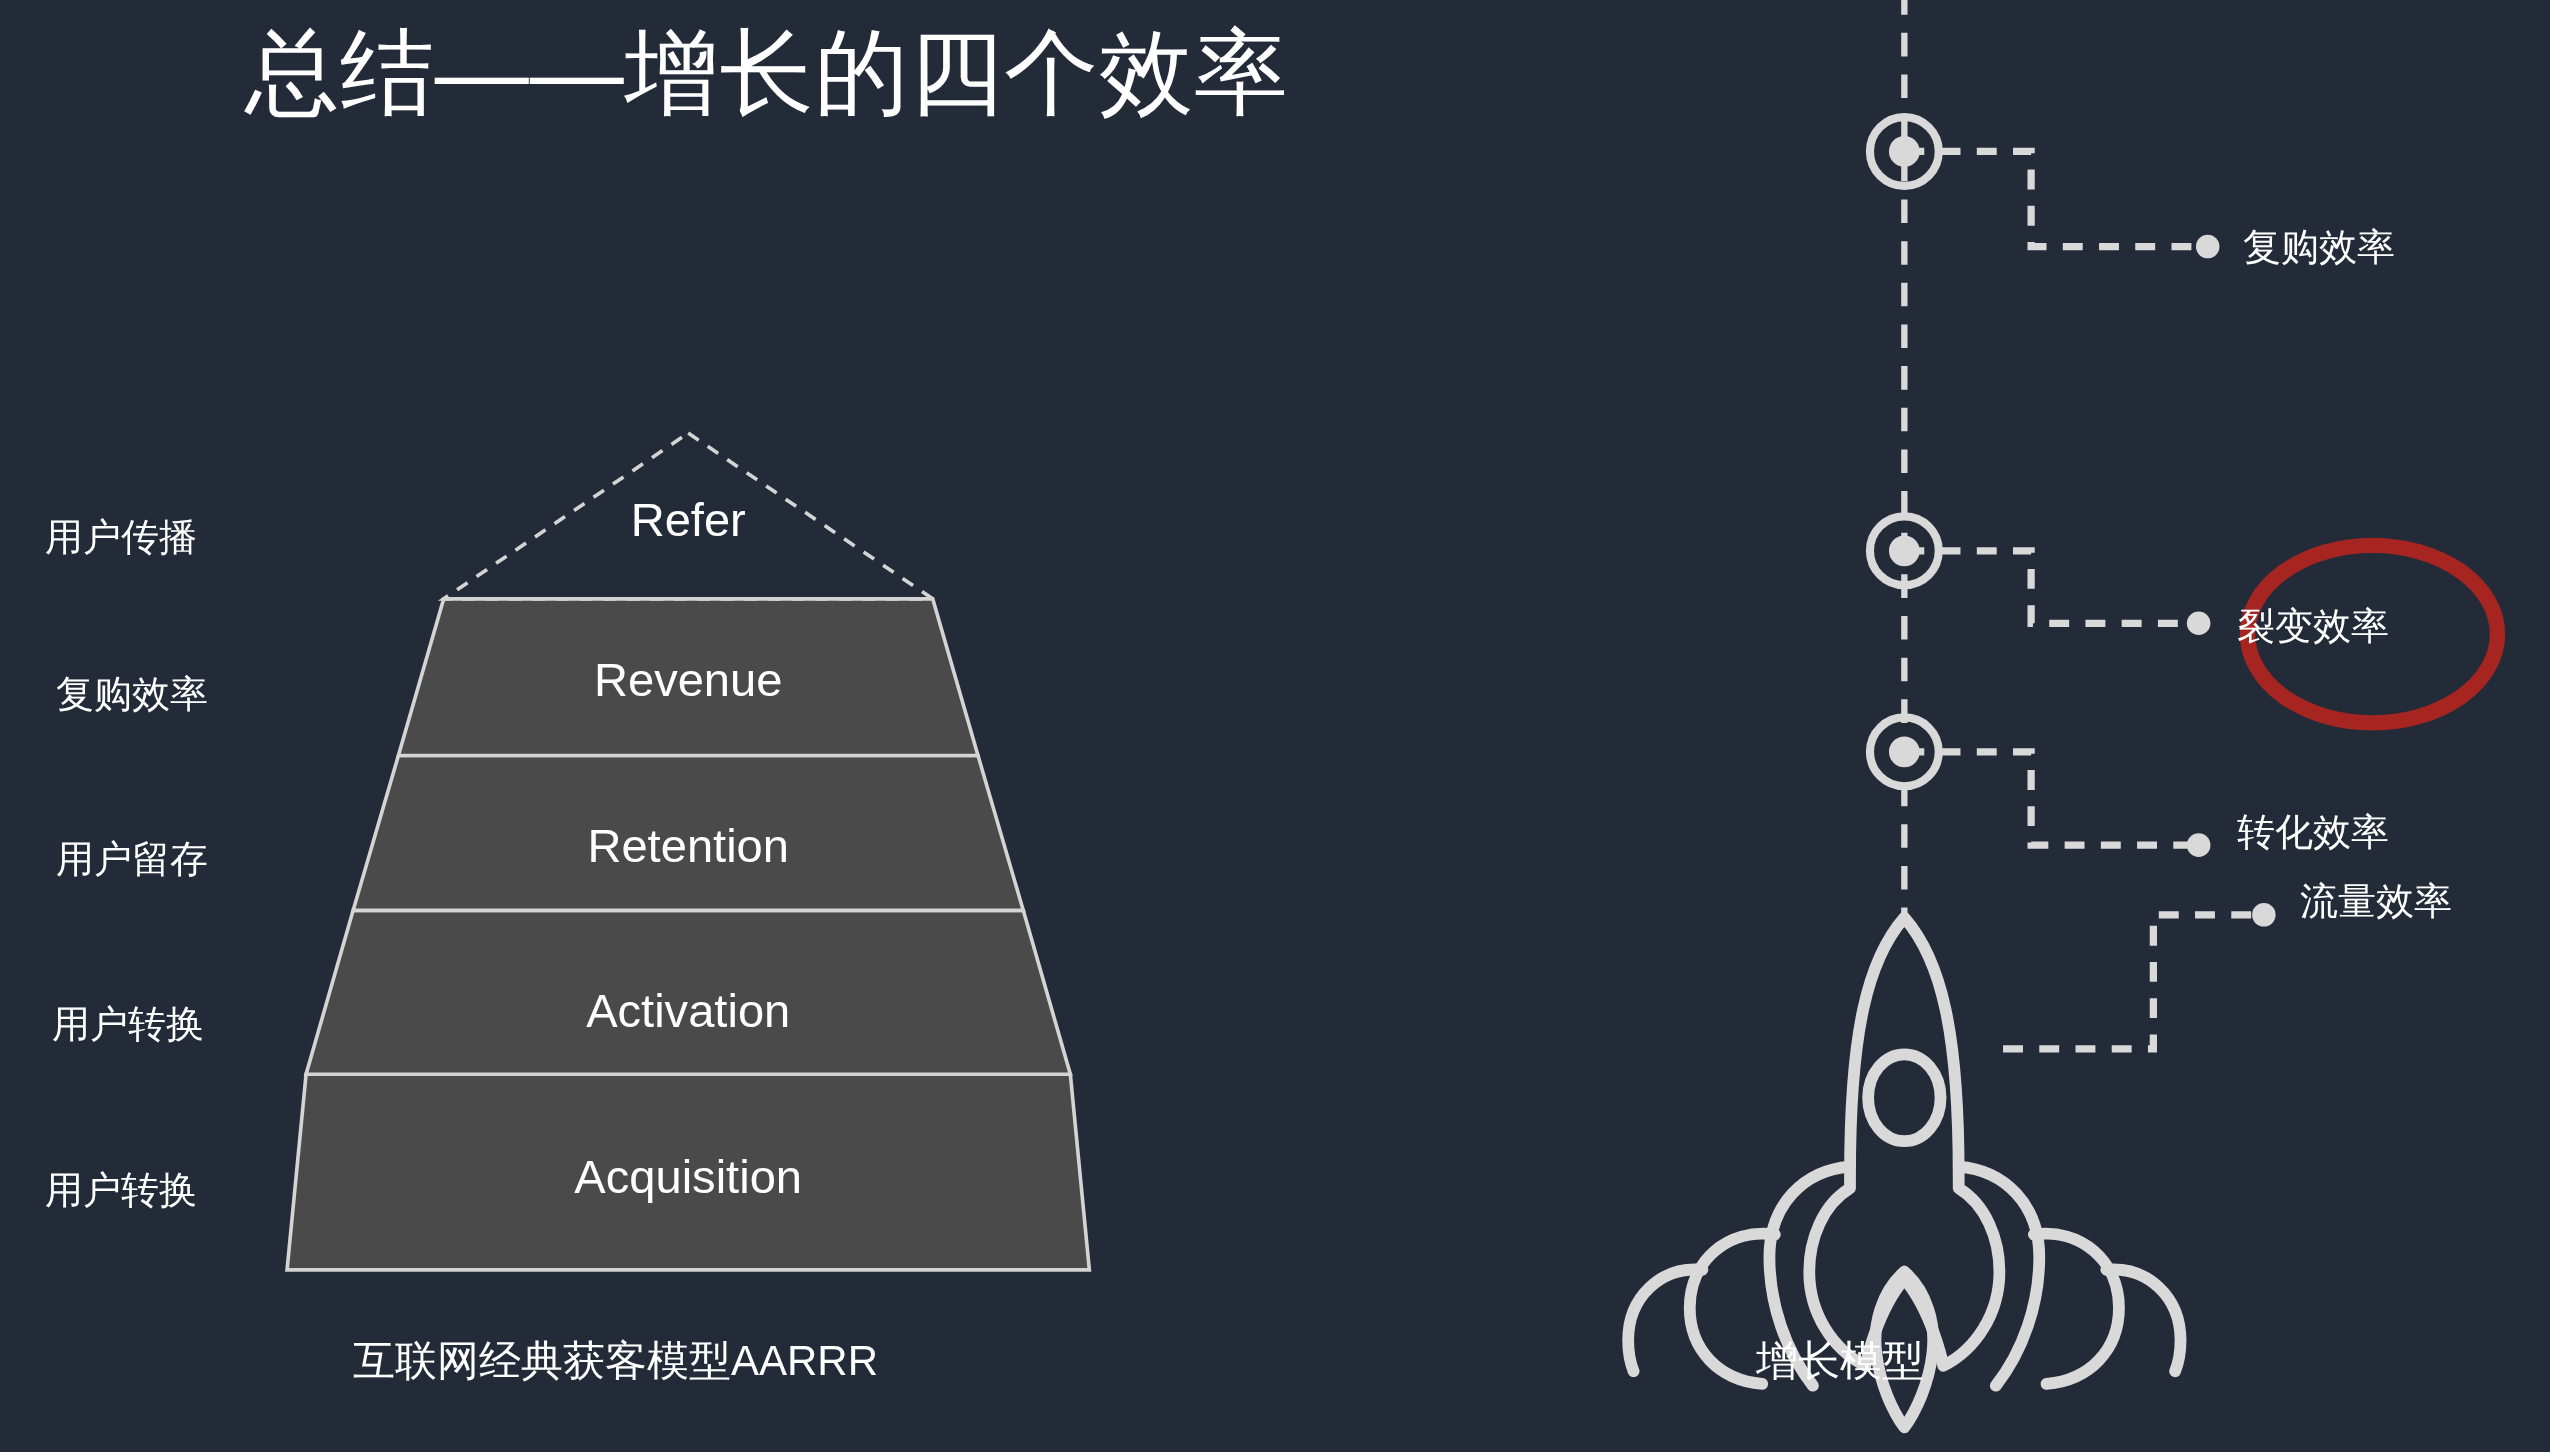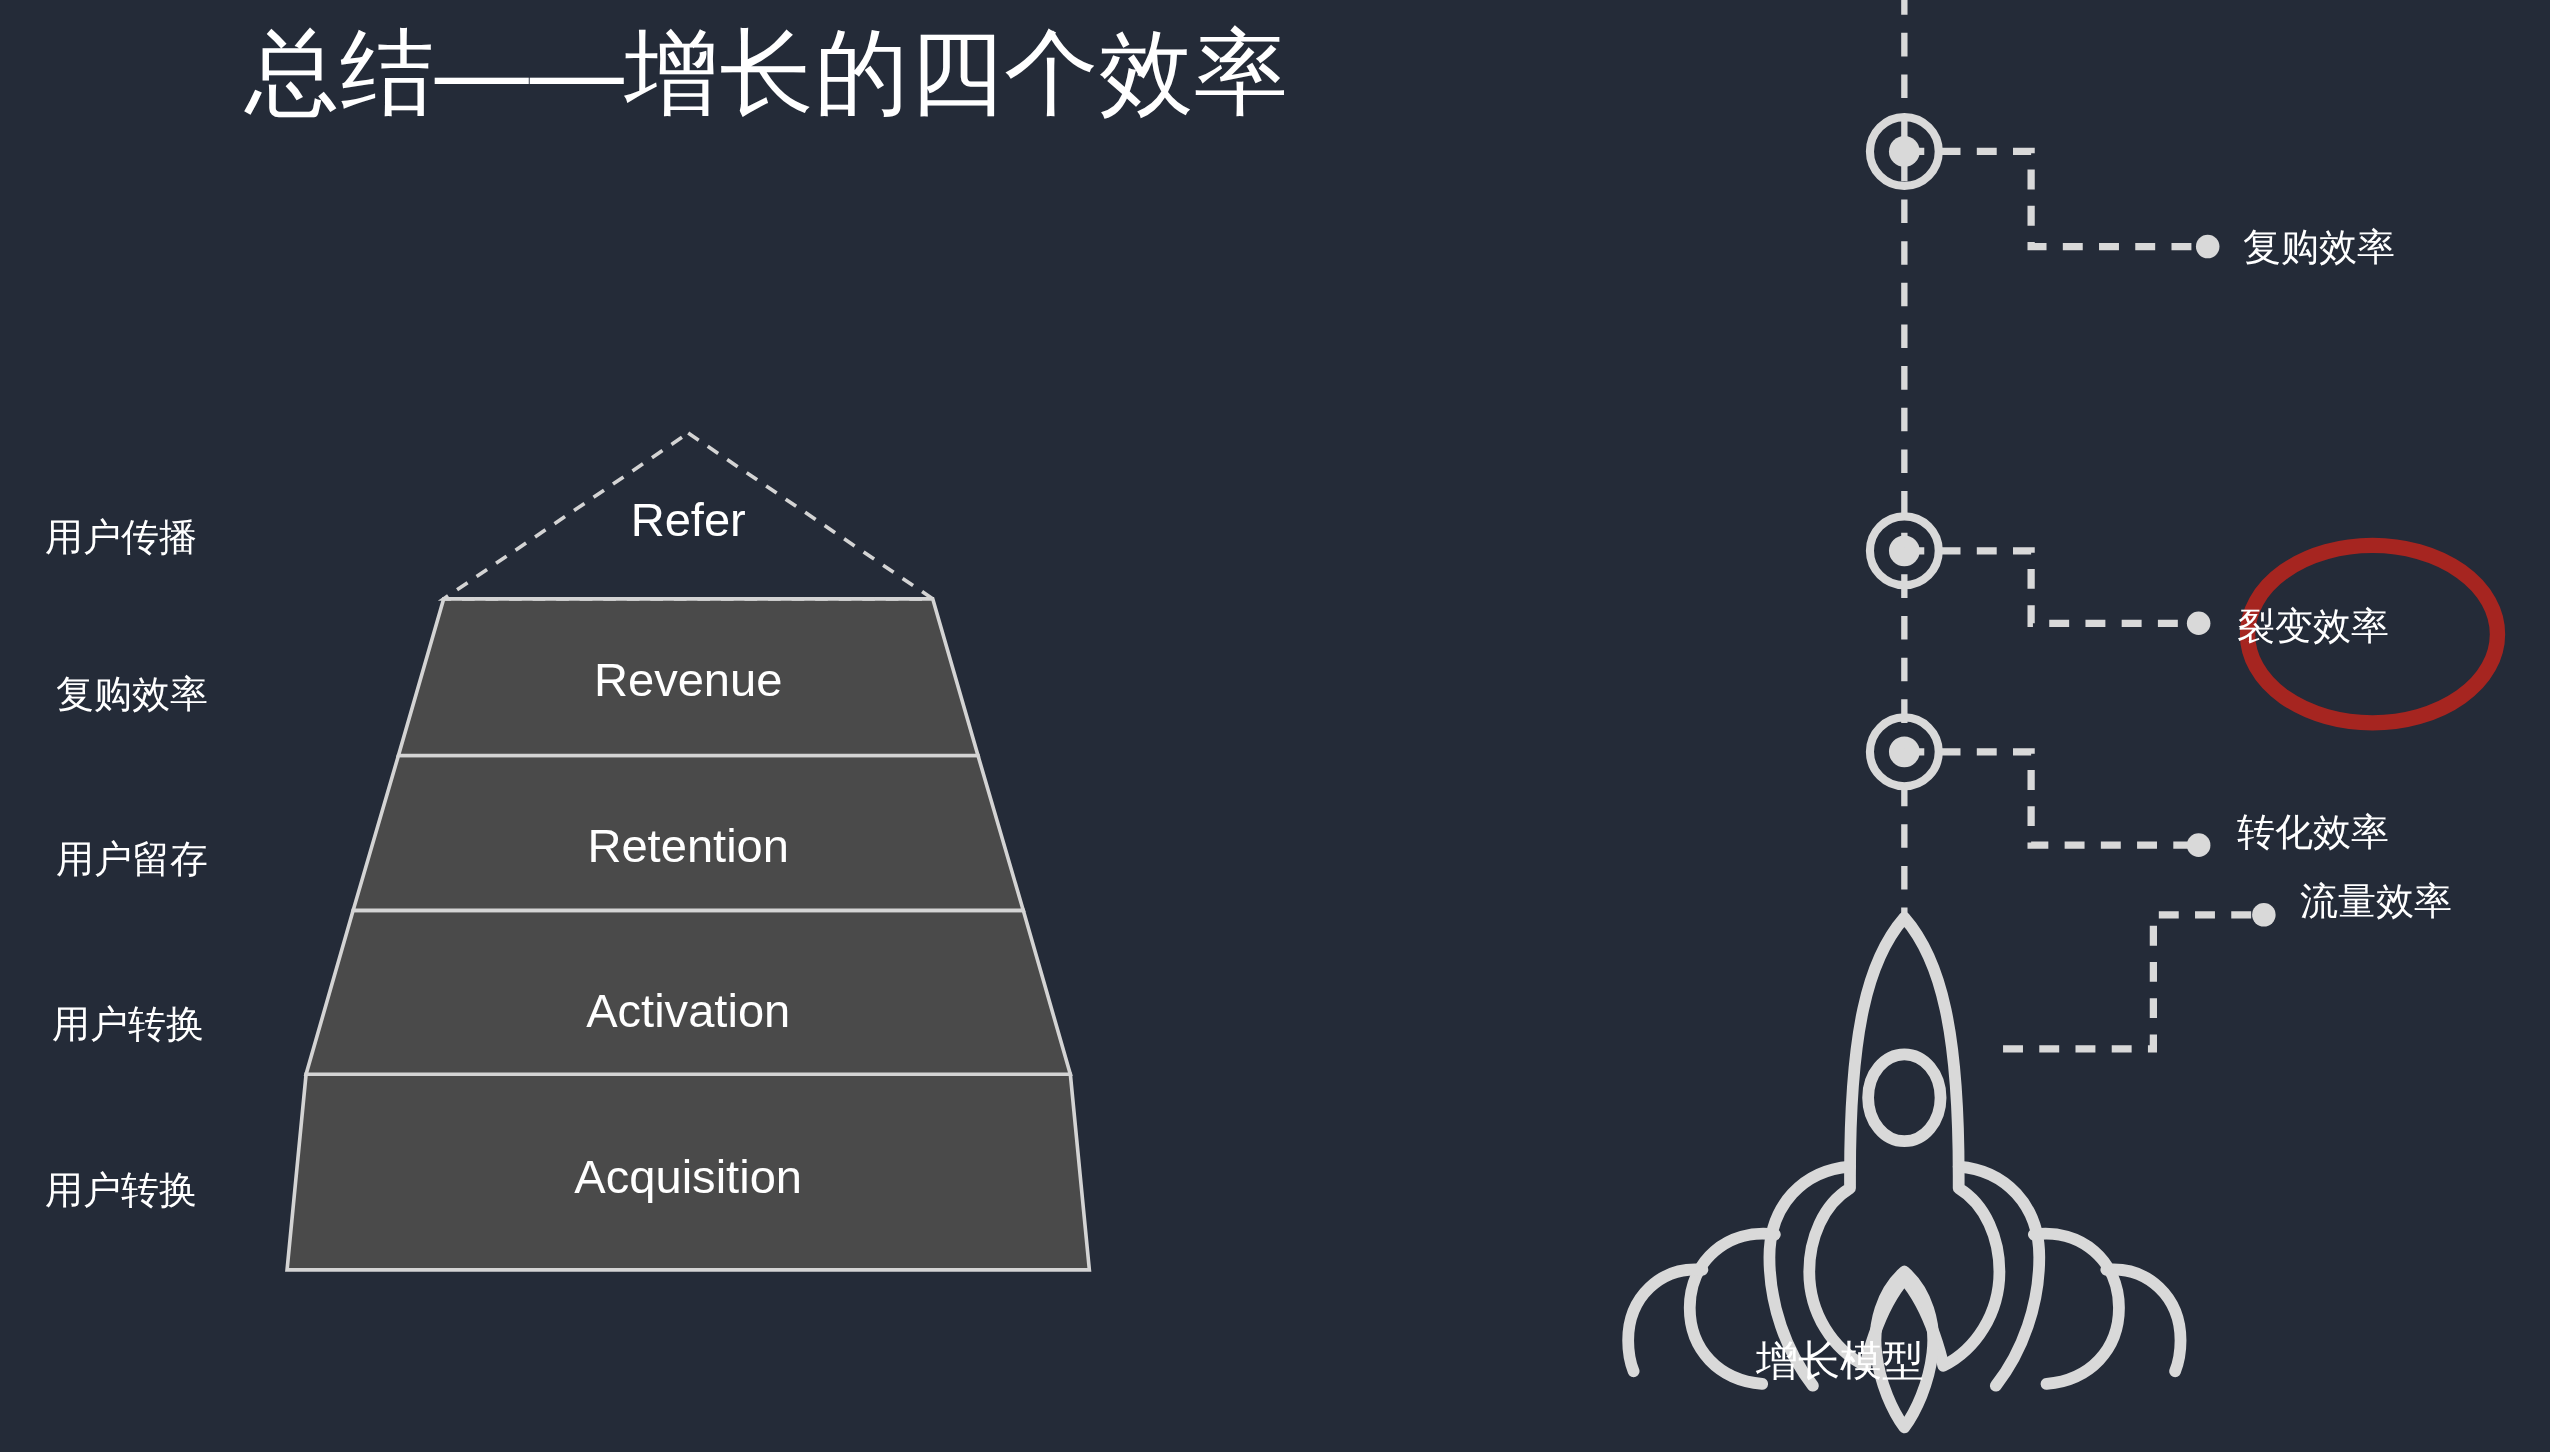--- a/index.html
+++ b/index.html
@@ -184,16 +184,17 @@
                C 2372 1398, 2408 1432, 2408 1480
                C 2408 1492, 2406 1504, 2402 1514"></path>
     </g>
   </svg>
 
   <div class="eff-label" id="eff-label-0">复购效率</div>
   <div class="eff-label" id="eff-label-1">裂变效率</div>
   <div class="eff-label" id="eff-label-2">转化效率</div>
   <div class="eff-label" id="eff-label-3">流量效率</div>
 
+  <div class="caption" id="caption-left">互联网经典获客模型AARRR</div>
   <div class="caption" id="caption-right">增长模型</div>
 
 </div>
 
 
 </body></html>

